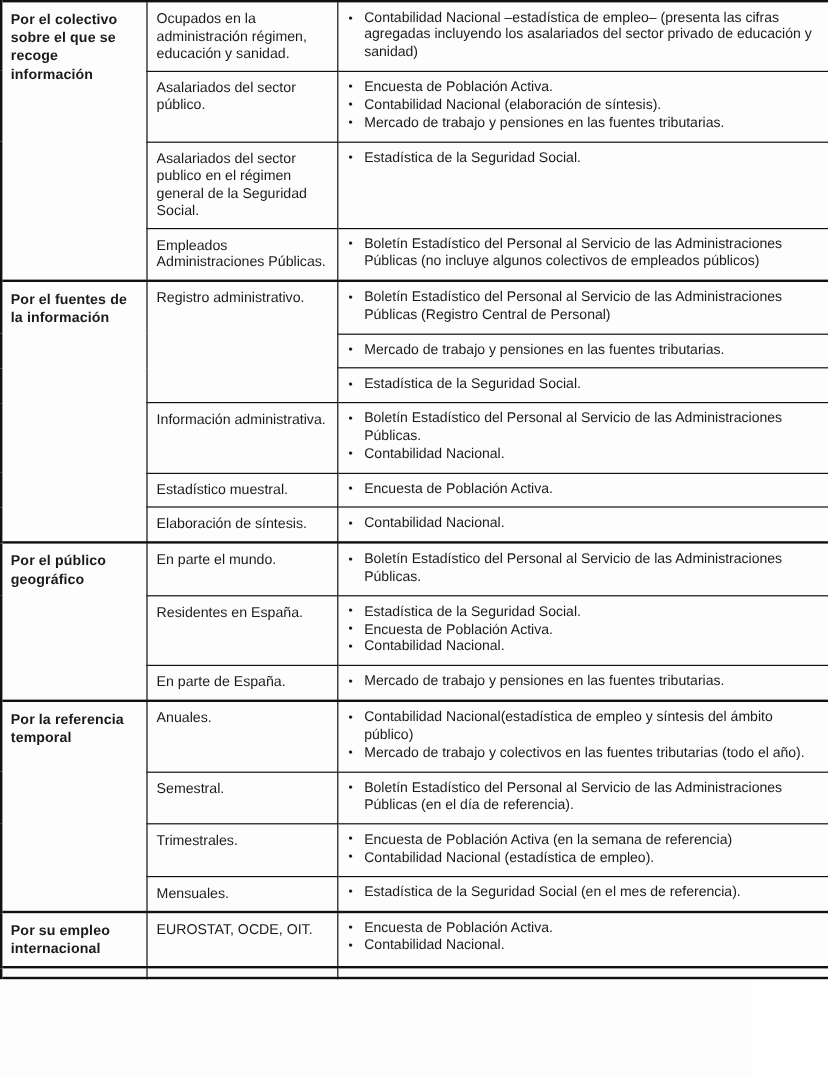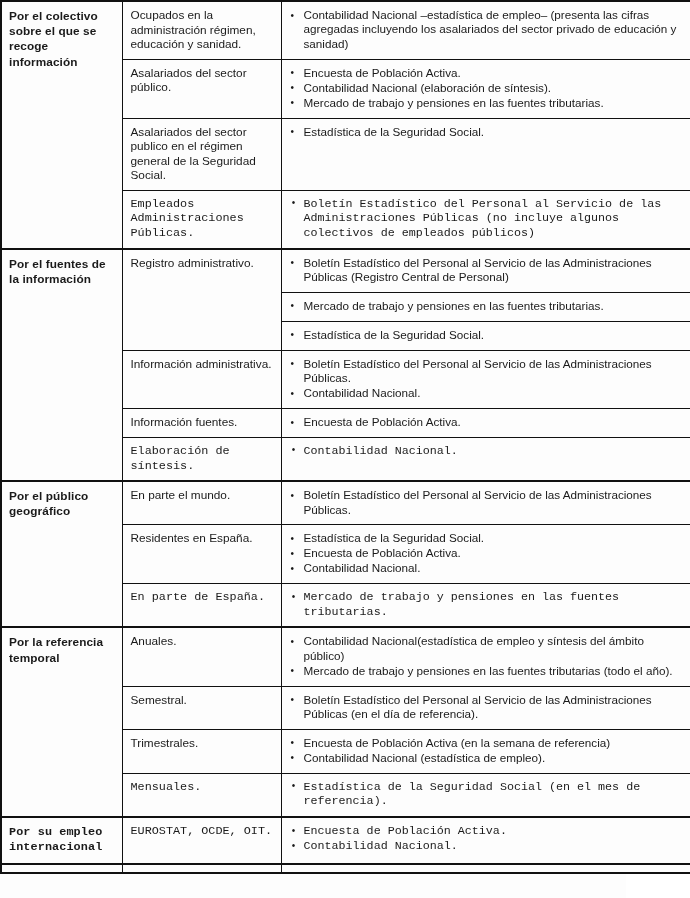--- a/index.html
+++ b/index.html
@@ -77,21 +77,20 @@
 
   
   tbody.section tr > td {
     border-top: 1.1px solid #111;
   }
   tbody.section tr:first-child > td {
     border-top: none;
   }
   tbody.section tr:last-child > td {
     border-bottom: none;
-    font-family: Liberation Mono, monospace;
   }
 
   ul.bullets {
     margin: 0;
     padding: 0;
     list-style: none;
   }
   ul.bullets li {
     position: relative;
     padding-left: 14px;
@@ -191,21 +190,21 @@
         <tr>
           <td class="group">Información administrativa.</td>
           <td class="items">
             <ul class="bullets">
               <li>Boletín Estadístico del Personal al Servicio de las Administraciones Públicas.</li>
               <li>Contabilidad Nacional.</li>
             </ul>
           </td>
         </tr>
         <tr>
-          <td class="group">Información fuentes.</td>
+          <td class="group">Estadístico muestral.</td>
           <td class="items">
             <ul class="bullets">
               <li>Encuesta de Población Activa.</li>
             </ul>
           </td>
         </tr>
         <tr>
           <td class="group">Elaboración de síntesis.</td>
           <td class="items">
             <ul class="bullets">
@@ -243,21 +242,21 @@
           </td>
         </tr>
       </tbody>
       <tbody class="section">
         <tr>
           <td class="cat" rowspan="4">Por la referencia temporal</td>
           <td class="group">Anuales.</td>
           <td class="items">
             <ul class="bullets">
               <li>Contabilidad Nacional(estadística de empleo y síntesis del ámbito público)</li>
-              <li>Mercado de trabajo y pensiones en las fuentes tributarias (todo el año).</li>
+              <li>Mercado de trabajo y colectivos en las fuentes tributarias (todo el año).</li>
             </ul>
           </td>
         </tr>
         <tr>
           <td class="group">Semestral.</td>
           <td class="items">
             <ul class="bullets">
               <li>Boletín Estadístico del Personal al Servicio de las Administraciones Públicas (en el día de referencia).</li>
             </ul>
           </td>

